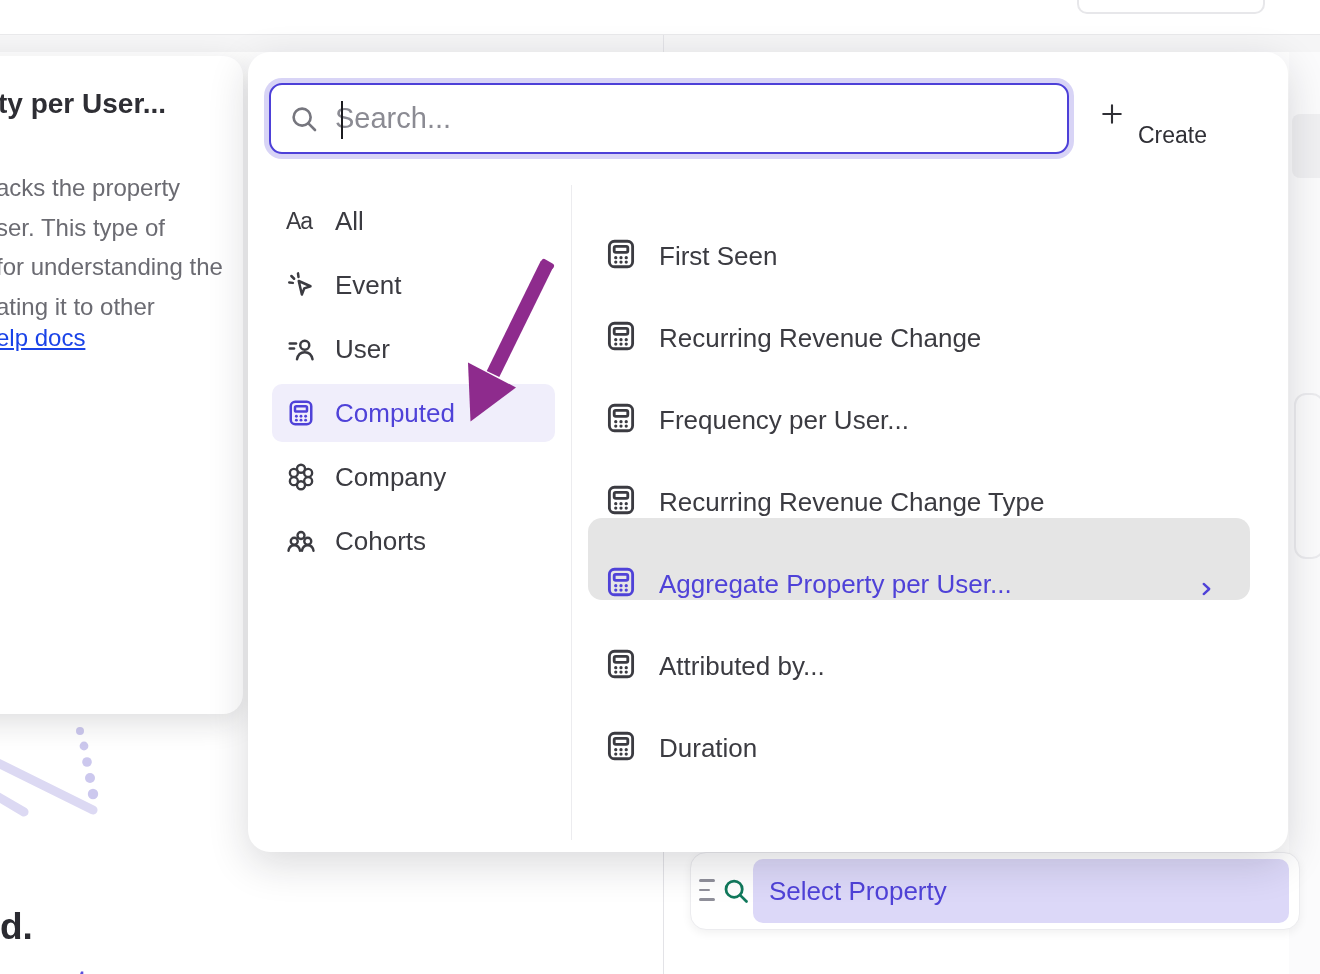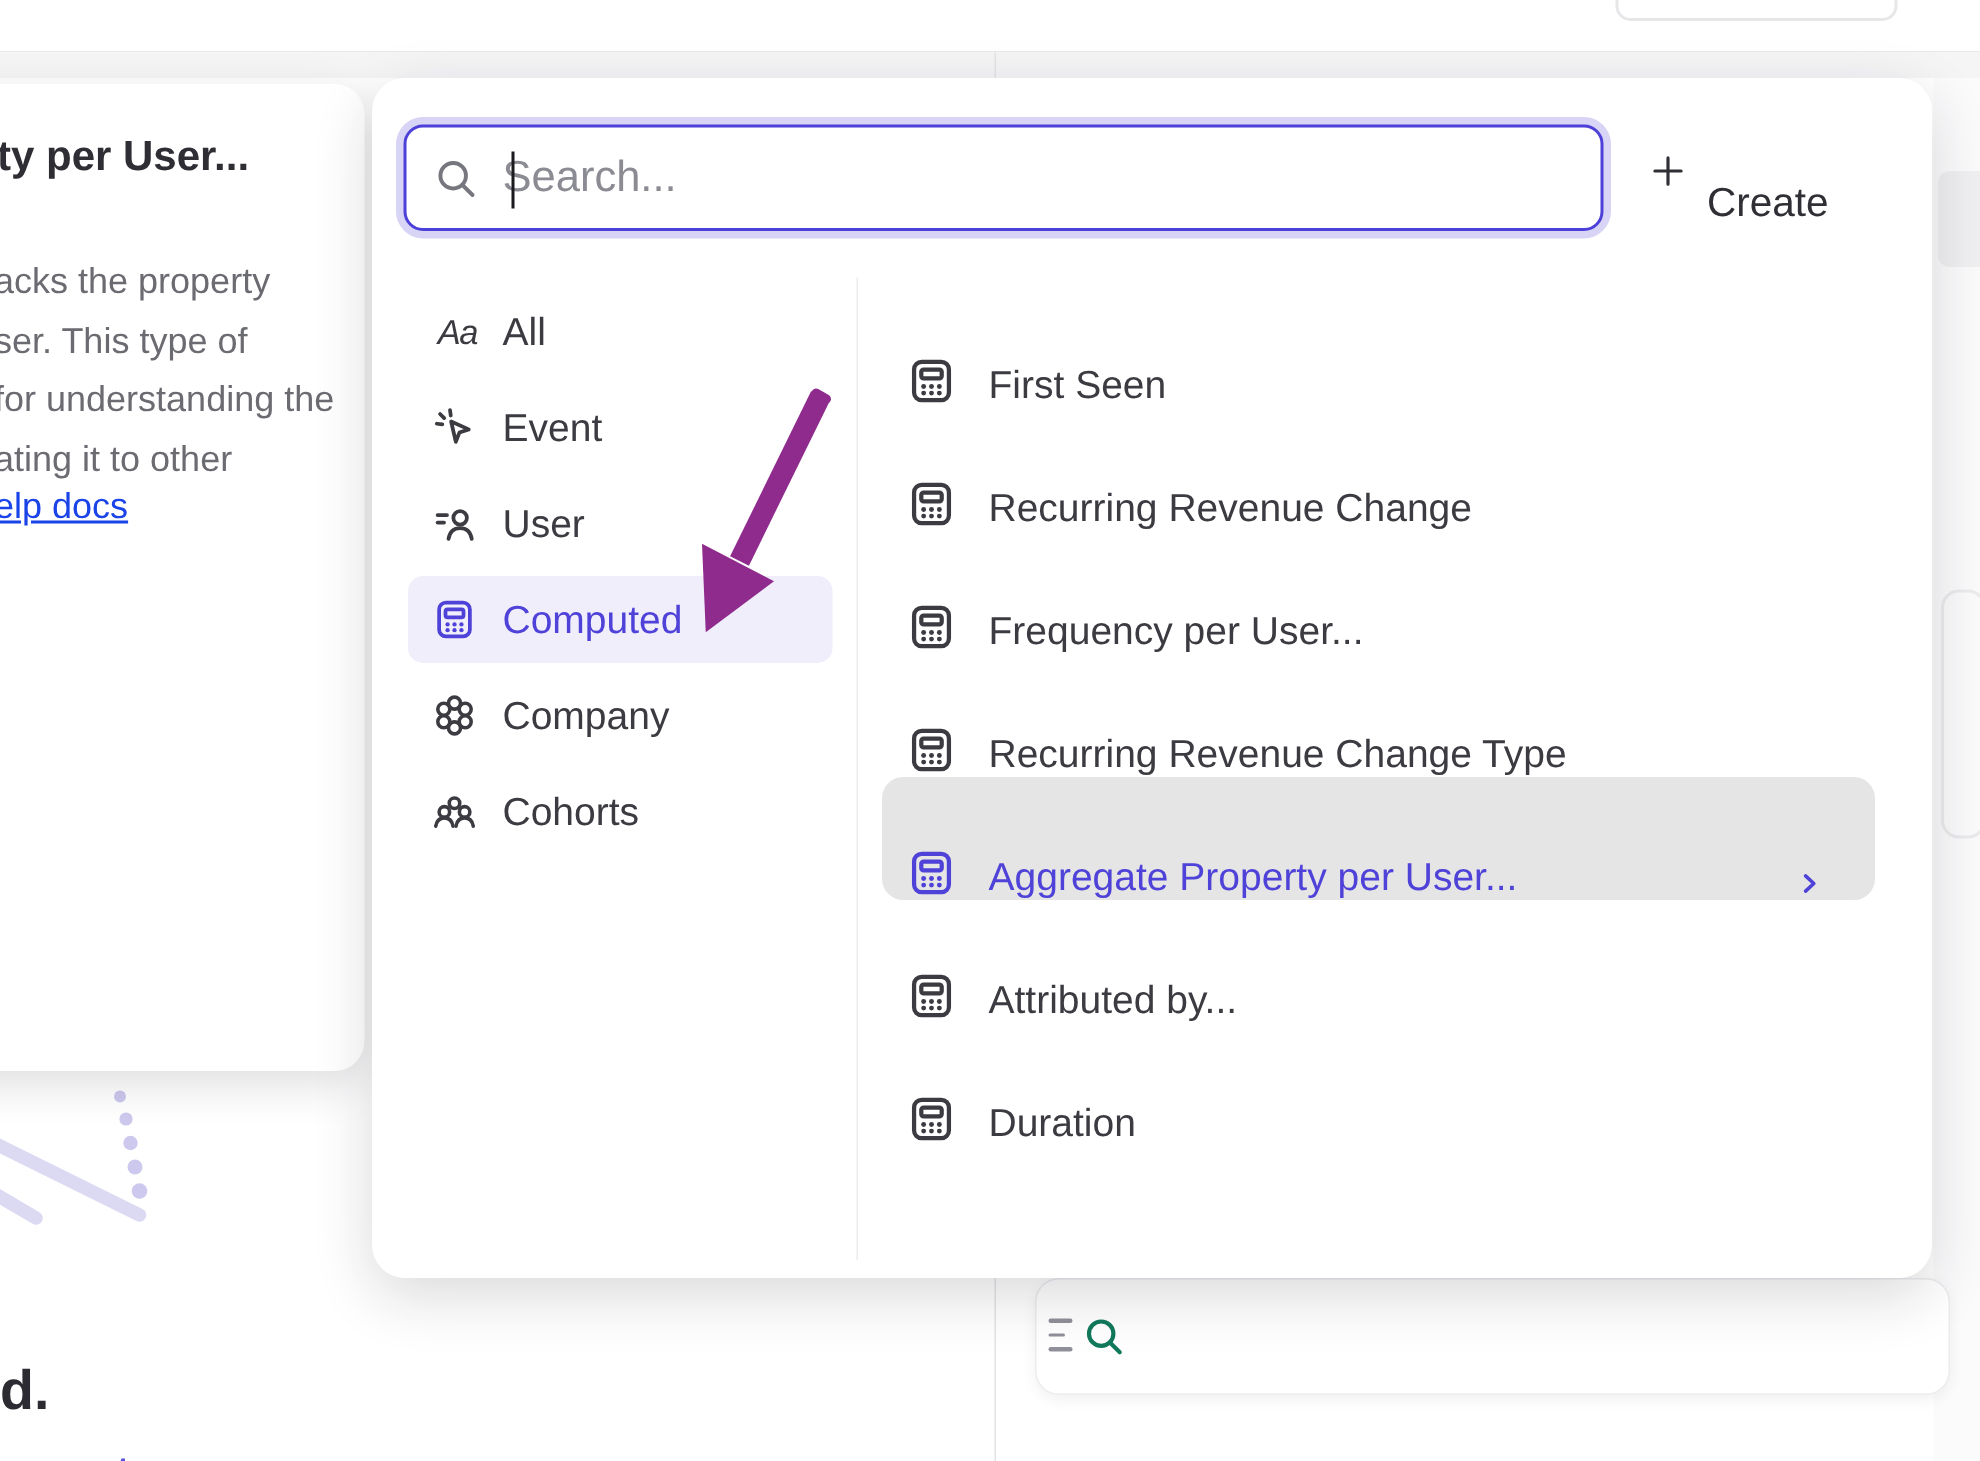--- a/index.html
+++ b/index.html
@@ -54,27 +54,27 @@
   .search-inner{width:100%;height:100%;background:#fff;border:2.5px solid #4d40d8;border-radius:13px;
     display:flex;align-items:center;box-sizing:border-box;padding-left:18px;position:relative;}
   .search-input{border:none;outline:none;flex:1;font-size:29px;color:#4c1d95;margin-left:14px;
     font-family:"Liberation Sans",sans-serif;background:transparent;}
   .search-input::placeholder{color:#8b8b93;}
   .caret{position:absolute;left:70px;top:16px;width:2px;height:38px;background:#1b1b1f;animation:blink 1.1s steps(1) infinite;}
   @keyframes blink{50%{opacity:0;}}
 
   
   .create-btn{position:absolute;left:850px;top:40px;height:44px;display:flex;align-items:center;gap:12px;cursor:pointer;}
-  .create-label{font-size:27px;font-weight:500;color:#2f2f35;margin-top:43px;}
+  .create-label{font-size:23px;font-weight:500;color:#2f2f35;margin-top:43px;}
 
   
   .cat-col{position:absolute;left:24px;top:140px;width:283px;}
   .cat-item{display:flex;align-items:center;height:58px;margin-bottom:6px;padding:0 14px;border-radius:10px;cursor:pointer;}
   .cat-item.selected{background:#f0eefb;}
-  .cat-icon{width:32px;height:32px;display:flex;align-items:center;justify-content:flex-end;flex:none;font-style:italic;}
+  .cat-icon{width:32px;height:32px;display:flex;align-items:center;justify-content:flex-start;flex:none;}
   .cat-label{margin-left:17px;font-size:26px;color:#3b3b41;}
   .cat-item.selected .cat-label{color:#4f42d8;font-weight:500;}
   .aa-glyph{font-size:23px;color:#3b3b41;font-weight:500;letter-spacing:-1px;}
 
   
   .prop-col{position:absolute;left:340px;top:138px;width:662px;}
   .prop-item{display:flex;align-items:flex-end;height:82px;border-radius:14px;padding:0 15px;box-sizing:border-box;cursor:pointer;}
   .prop-item.selected{background:#e5e5e5;}
   .prop-icon{width:36px;height:36px;display:flex;align-items:center;justify-content:center;flex:none;}
   .prop-label{margin-left:20px;font-size:26px;font-weight:500;color:#3b3b41;}
@@ -124,20 +124,23 @@
   <div class="select-card">
     <div class="drag-handle">
         <span></span>
         <span></span>
         <span></span>
       </div>
     <svg class="select-search-icon" width="30" height="30" viewBox="0 0 24 24">
       <circle cx="10.5" cy="10.5" r="6.5" fill="none" stroke="#11795c" stroke-width="2.2"></circle>
       <line x1="15.3" y1="15.3" x2="20.4" y2="20.4" stroke="#11795c" stroke-width="2.2" stroke-linecap="round"></line>
     </svg>
+    <div class="select-pill">
+      <span class="select-pill-label">Select Property</span>
+    </div>
   </div>
 
   <div class="modal">
     <div class="modal-divider"></div>
 
     <div class="search-wrap">
       <div class="search-inner">
         <svg width="30" height="30" viewBox="0 0 24 24">
           <circle cx="10.5" cy="10.5" r="6.8" fill="none" stroke="#76767e" stroke-width="2.1"></circle>
           <line x1="15.5" y1="15.5" x2="20.8" y2="20.8" stroke="#76767e" stroke-width="2.1" stroke-linecap="round"></line>

